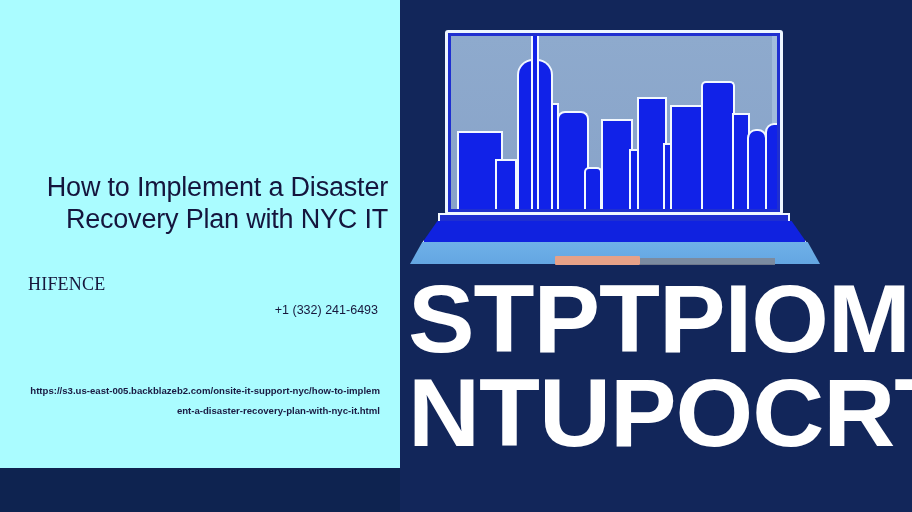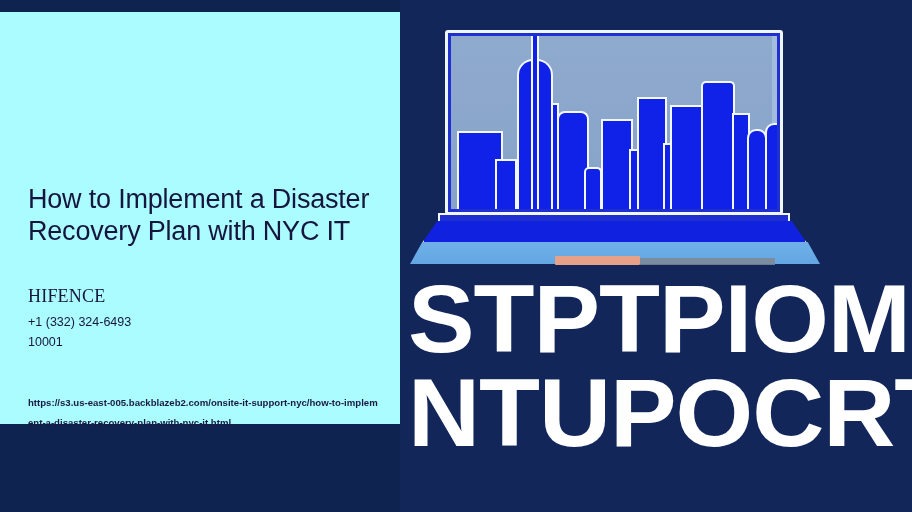--- a/index.html
+++ b/index.html
@@ -5,22 +5,23 @@
   html,body{margin:0;padding:0;}
   body{
     width:912px;height:512px;overflow:hidden;
     font-family:"Liberation Sans","DejaVu Sans",sans-serif;
     background:#0e2350;
   }
   .canvas{position:relative;width:912px;height:512px;overflow:hidden;}
 
   
   .left-panel{
-    position:absolute;left:0;top:12px;width:400px;height:412px;
+    position:absolute;left:0;top:0;width:400px;height:468px;
     background:#aafcff;
+    text-align:right;
   }
   .title{
     position:absolute;left:28px;top:172px;width:360px;
     font-size:27px;line-height:1.17;font-weight:400;
     color:#15153d;letter-spacing:-0.2px;
   }
   .org-name{
     position:absolute;left:28px;top:274px;
     font-size:18px;font-weight:400;color:#17173c;letter-spacing:.2px;font-family:Liberation Serif, serif;
   }
@@ -121,22 +122,21 @@
 
 <div class="canvas">
 
   <div class="left-panel">
 
     <div class="title">How to Implement a Disaster Recovery Plan with NYC IT</div>
 
     <div class="org-name">HIFENCE</div>
 
     <div class="contact">
-      <div>+1 (332) 324-6493</div>
-      <div>10001</div>
+      <div>+1 (332) 241-6493</div>
     </div>
 
     <div class="url">https://s3.us-east-005.backblazeb2.com/onsite-it-support-nyc/how-to-implement-a-disaster-recovery-plan-with-nyc-it.html</div>
   </div>
 
   <div class="right-panel">
 
     <div class="laptop">
 
       <div class="lid">

